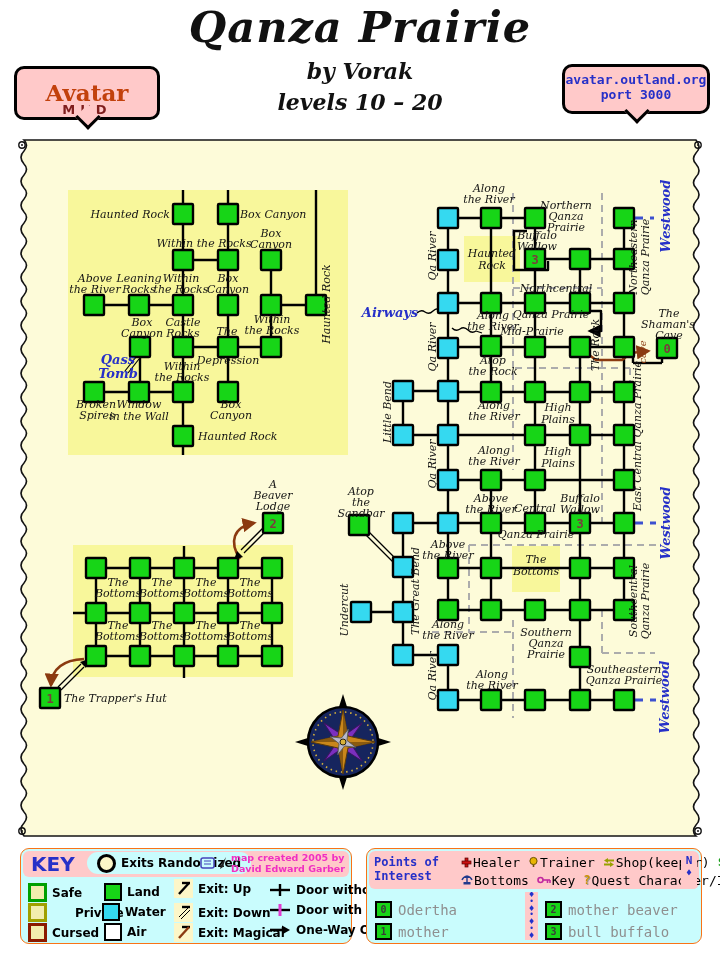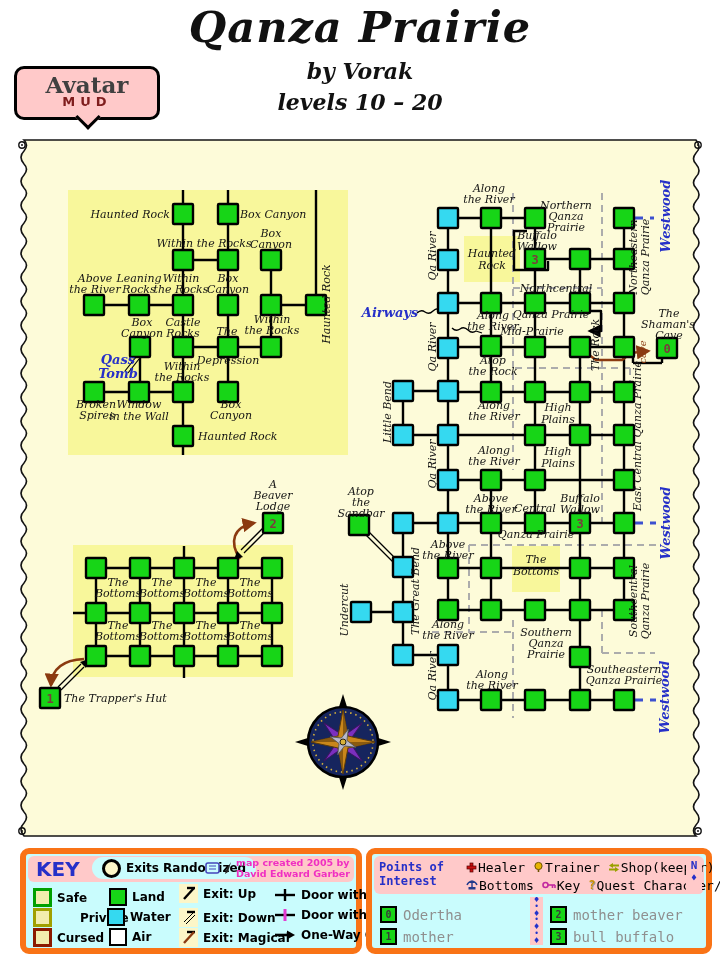--- a/index.html
+++ b/index.html
@@ -11,34 +11,34 @@
   .byline{position:absolute;left:0;top:58px;width:720px;text-align:center;
           font:bold italic 22px "DejaVu Serif",serif;color:#111;}
   .levels{position:absolute;left:0;top:89px;width:720px;text-align:center;
           font:bold italic 22px "DejaVu Serif",serif;color:#111;}
   .badge{position:absolute;background:#FFC9C9;border:3px solid #000;border-radius:10px;
          text-align:center;z-index:3;}
   .badge .tail{position:absolute;left:50%;bottom:-9px;width:15px;height:15px;margin-left:-8px;
          background:#FFC9C9;border-right:3px solid #000;border-bottom:3px solid #000;
          transform:rotate(45deg);}
   .badge-left{left:14px;top:66px;width:140px;height:48px;}
-  .badge-left .l1{font:bold 23px "DejaVu Serif",serif;color:#404040;margin-top:2px;}
+  .badge-left .l1{font:bold 23px "DejaVu Serif",serif;color:#c2410c;margin-top:10px;}
   .badge-left .l2{font:bold 13px "DejaVu Sans",sans-serif;color:#7f1d1d;letter-spacing:5px;margin-top:-4px;}
   .badge-right{left:562px;top:64px;width:142px;height:44px;}
   .badge-right .l1{font:bold 13px "DejaVu Sans Mono",monospace;color:#2630C8;margin-top:5px;}
   .badge-right .l2{font:bold 13px "DejaVu Sans Mono",monospace;color:#2630C8;}
   
   #map-svg{position:absolute;left:0;top:0;z-index:1;}
   #compass{position:absolute;left:293px;top:692px;z-index:2;}
   .ml{font:italic 11px "DejaVu Serif",serif;fill:#141414;}
   .mlz{font:bold italic 13px "DejaVu Serif",serif;fill:#2630C8;}
   .mlbr{font:italic 10px "DejaVu Serif",serif;fill:#8B3A10;}
   .rd{font:bold 12px "DejaVu Sans Mono",monospace;fill:#7A3C3C;}
   
-  .panel{position:absolute;background:#C9FCFD;border:6px solid #f97316;border-radius:9px;z-index:3;}
+  .panel{position:absolute;background:#C9FCFD;border:1px solid #f97316;border-radius:9px;z-index:3;}
   #key-panel{left:20px;top:848px;width:330px;height:94px;}
   #poi-panel{left:366px;top:848px;width:334px;height:94px;}
   .key-head{position:absolute;left:2px;top:2px;right:2px;height:26px;background:#FFC9C9;border-radius:6px;}
   .key-title{position:absolute;left:8px;top:1px;font:bold 20px "DejaVu Sans",sans-serif;color:#2630C8;}
   .rand-chip{position:absolute;left:64px;top:1px;height:22px;padding:0 10px;background:#C9FCFD;
              border-radius:11px;display:flex;align-items:center;gap:5px;}
   .rand-circle{width:13px;height:13px;border:3px solid #000;border-radius:50%;background:#FCF6C8;}
   .rand-label{font:bold 12px "DejaVu Sans",sans-serif;color:#000;}
   .credit{position:absolute;right:4px;top:1px;display:flex;align-items:center;gap:3px;}
   .credit .txt{font:bold 9.5px "DejaVu Sans",sans-serif;color:#F02FC2;line-height:11px;text-align:left;}
@@ -73,20 +73,25 @@
 
 <div class="page">
 
   <div class="title">Qanza Prairie</div>
   <div class="byline">by Vorak</div>
   <div class="levels">levels 10 – 20</div>
 
   <div class="badge badge-left">
     <div class="l1">Avatar</div>
     <div class="l2">MUD</div>
+    <div class="tail"></div>
+  </div>
+  <div class="badge badge-right">
+    <div class="l1">avatar.outland.org</div>
+    <div class="l2">port 3000</div>
     <div class="tail"></div>
   </div>
 
   <svg id="map-svg" width="720" height="960">
       <defs>
         <marker id="ab" viewBox="0 0 10 10" refX="8" refY="5" markerWidth="5.5" markerHeight="5.5" orient="auto">
           <path d="M0,0 L10,5 L0,10 Z" fill="#000"></path>
         </marker>
         <marker id="ar" viewBox="0 0 10 10" refX="8" refY="5" markerWidth="5.5" markerHeight="5.5" orient="auto">
           <path d="M0,0 L10,5 L0,10 Z" fill="#8B3A10"></path>

